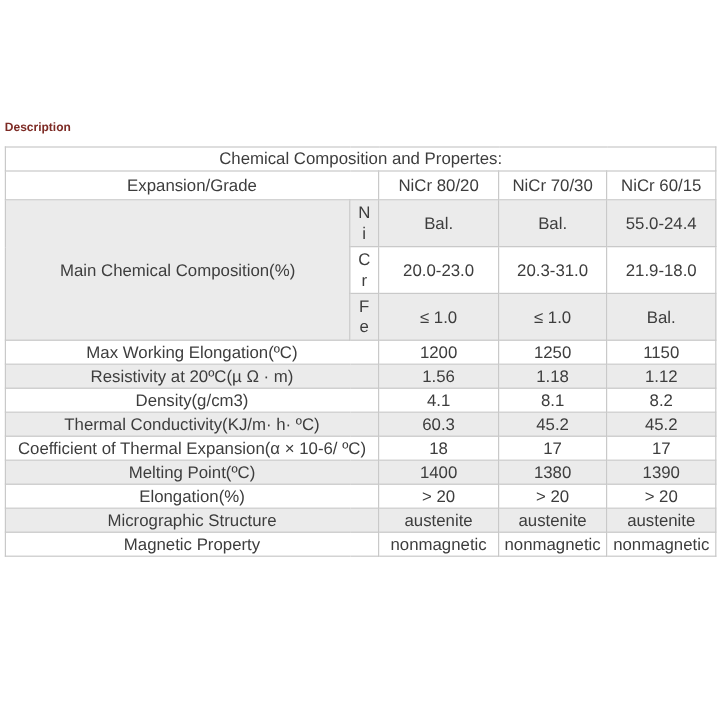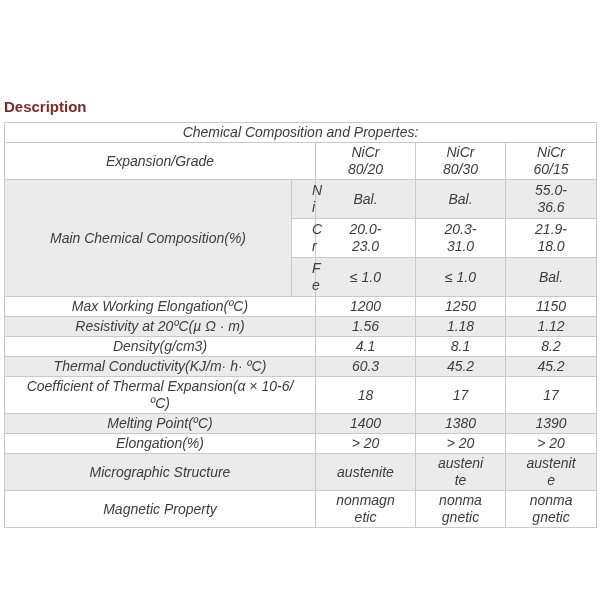--- a/index.html
+++ b/index.html
@@ -10,42 +10,41 @@
   }
   html,body{margin:0;padding:0;}
   body{
     width:600px;height:600px;
     background:#ffffff;
     font-family:"Liberation Sans",sans-serif;
     color:var(--text);
     overflow:hidden;
   }
   .desc-heading{
-    font-size:15px;
+    font-size:10px;
     font-weight:bold;
     color:var(--heading);
     margin:98px 0 7px 4px;
     line-height:17px;
   }
   table.spec{
     border-collapse:collapse;
     table-layout:fixed;
     width:592px;
     margin-left:4px;
     font-size:14px;
   }
   table.spec td{
     border:1px solid var(--border);
     text-align:center;
     vertical-align:middle;
-    padding:1px 20px;
+    padding:1px 0;
     line-height:17px;
     overflow-wrap:break-word;
     word-wrap:break-word;
-    font-style:italic;
   }
   td.caption{
     text-align:left;
     line-height:16px;
     padding:1px 3px;
   }
   td.hdr{height:21px;}
   tr.comp td{height:36px;}
   td.sym{
     white-space:pre-line;
@@ -69,30 +68,30 @@
     <col style="width:90px">
     <col style="width:91px">
   </colgroup>
   <tbody id="tbody">
     <tr>
       <td colspan="5" class="caption">Chemical Composition and Propertes:</td>
     </tr>
     <tr id="header-row">
       <td colspan="2" class="hdr">Expansion/Grade</td>
     <td class="hdr">NiCr 80/20</td>
-        <td class="hdr">NiCr 80/30</td>
+        <td class="hdr">NiCr 70/30</td>
         <td class="hdr">NiCr 60/15</td>
       </tr>
   <tr class="comp">
         <td class="prop stripe" rowspan="3">Main Chemical Composition(%)</td>
         <td class="sym stripe">N
 i</td>
         <td class="val stripe">Bal.</td>
         <td class="val stripe">Bal.</td>
-        <td class="val stripe">55.0-36.6</td>
+        <td class="val stripe">55.0-24.4</td>
       </tr>
       <tr class="comp">
         <td class="sym">C
 r</td>
         <td class="val">20.0-23.0</td>
         <td class="val">20.3-31.0</td>
         <td class="val">21.9-18.0</td>
       </tr>
       <tr class="comp">
         <td class="sym stripe">F

